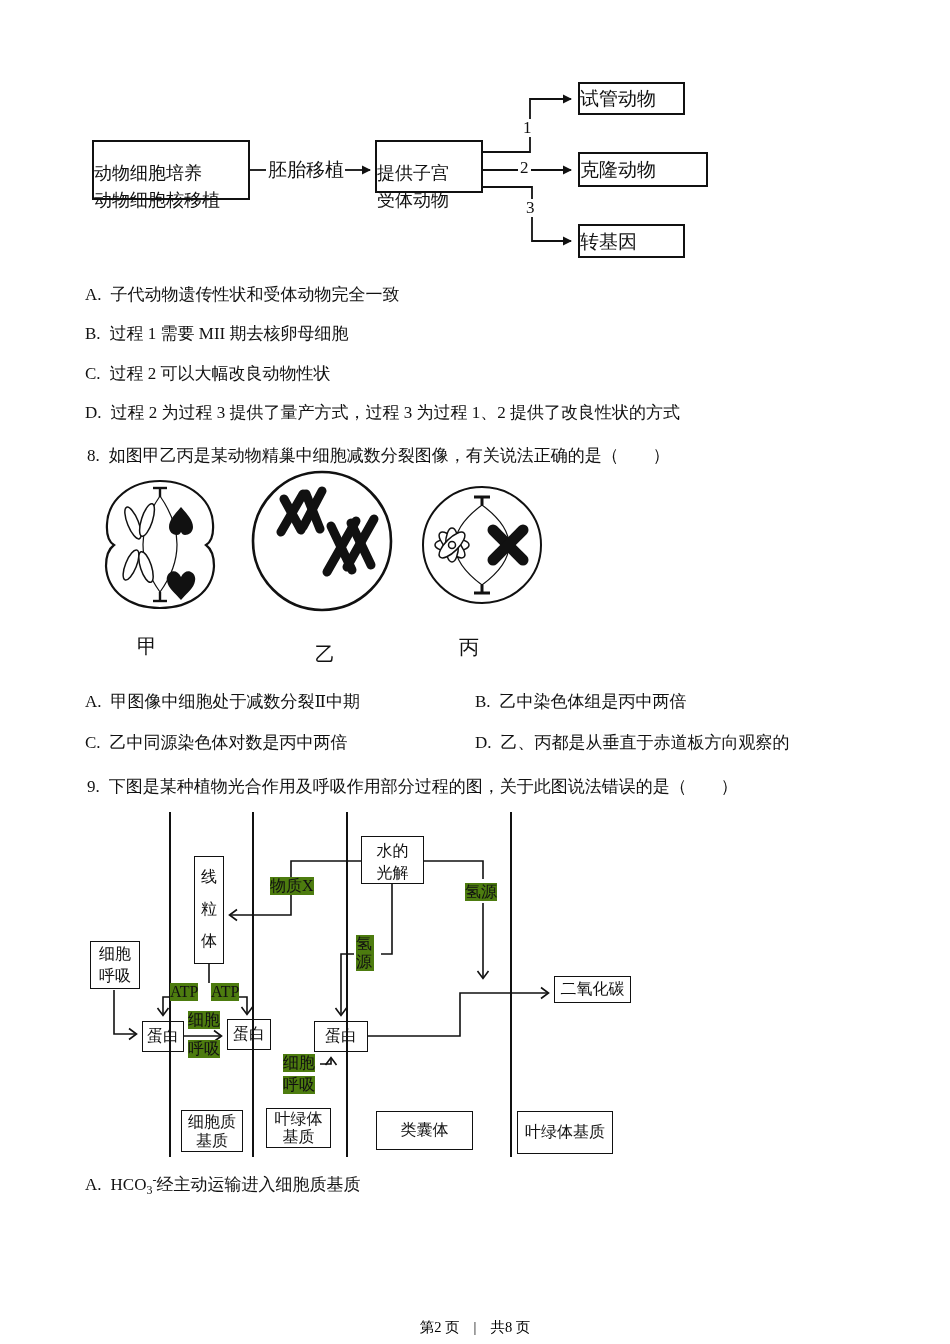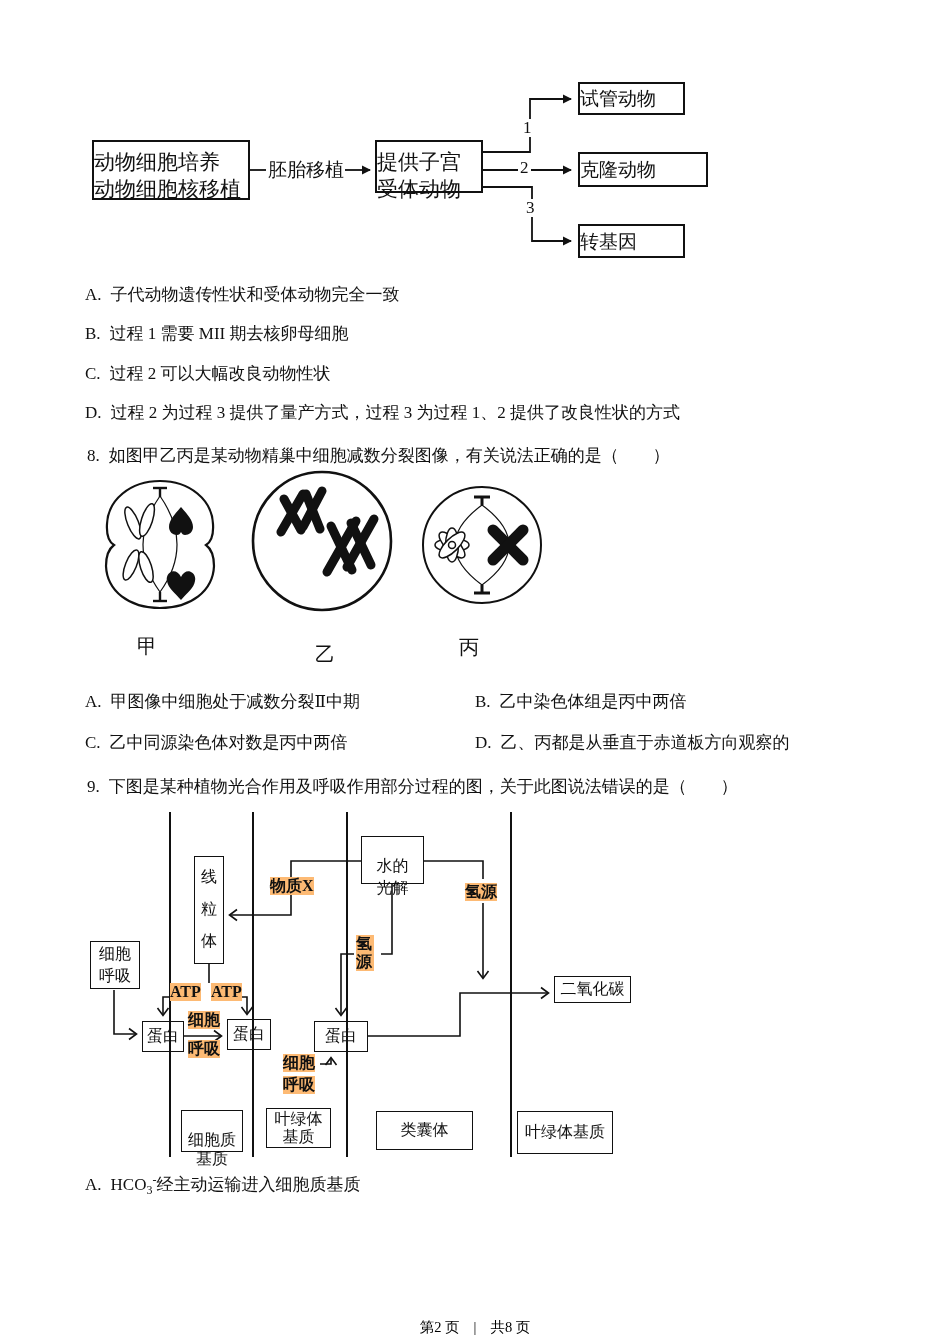--- a/index.html
+++ b/index.html
@@ -4,25 +4,25 @@
 <style>
   html,body{margin:0;padding:0;background:#888;}
   .page{
     position:relative;width:950px;height:1344px;margin:0 auto;background:#ffffff;
     font-family:"Liberation Serif","DejaVu Serif",serif;color:#111;overflow:hidden;
   }
   .abs{position:absolute;box-sizing:border-box;}
   .txt{font-size:17px;line-height:22px;white-space:nowrap;}
   .lbl{display:inline-block;margin-right:9px;}
   .box{border:2px solid #111;background:#fff;}
-  .fc{font-size:21px;line-height:27px;padding-top:8px;font-family:Liberation Mono, monospace;}
+  .fc{font-size:18px;line-height:27px;padding-top:18px;}
   .fnum{font-size:17px;line-height:18px;background:#fff;padding:0 2px;}
   .dbox{border:1.6px solid #111;background:#fff;text-align:center;font-size:16px;}
   .dbox.clear{background:transparent;}
-  .dlbl{font-size:16px;line-height:18px;background:#fdba74;white-space:nowrap;font-weight:bold;}
+  .dlbl{font-size:16px;line-height:18px;background:#4d7c0f;white-space:nowrap;}
   .brk{word-break:break-all;white-space:normal;}
   .figlbl{font-size:20px;line-height:24px;}
   .sb{font-size:12px;position:relative;top:4px;}
   .sp{font-size:12px;position:relative;top:-6px;}
   .footer{left:0;top:1318px;width:950px;text-align:center;font-size:14.5px;color:#000000;}
   .footer span{margin:0 7px;}
   svg{display:block;}
 </style>
 </head>
 <body>
@@ -174,38 +174,38 @@
     <span class="lbl">9.</span><span>下图是某种植物光合作用及呼吸作用部分过程的图，关于此图说法错误的是（　　）</span>
   </div>
 
   <div class="abs dbox" style="left:90px;top:941px;width:50px;height:48px;line-height:22px;padding-top:1px;z-index:2">
     <div>细胞</div>
     <div>呼吸</div>
   </div>
   <div class="abs dbox" style="left:194px;top:856px;width:30px;height:108px;z-index:2">
     <div class="brk" style="width:17px;margin:4px auto 0;line-height:32px;">线粒体</div>
   </div>
-  <div class="abs dbox" style="left:361px;top:836px;width:63px;height:48px;line-height:22px;padding-top:18px;z-index:2">
+  <div class="abs dbox" style="left:361px;top:836px;width:63px;height:48px;line-height:22px;padding-top:3px;z-index:2">
     <div>水的</div>
     <div>光解</div>
   </div>
   <div class="abs dlbl" style="left:270px;top:877px;z-index:2">物质X</div>
   <div class="abs dlbl brk" style="left:356px;top:935px;width:18px;line-height:18px;z-index:2">氢源</div>
   <div class="abs dlbl" style="left:465px;top:883px;z-index:2">氢源</div>
   <div class="abs dlbl" style="left:170px;top:983px;z-index:2">ATP</div>
   <div class="abs dlbl" style="left:211px;top:983px;z-index:2">ATP</div>
   <div class="abs dbox clear" style="left:142px;top:1021px;width:42px;height:31px;line-height:28px;z-index:2">蛋白</div>
   <div class="abs dbox clear" style="left:227px;top:1019px;width:44px;height:31px;line-height:28px;z-index:2">蛋白</div>
   <div class="abs dbox clear" style="left:314px;top:1021px;width:54px;height:31px;line-height:28px;z-index:2">蛋白</div>
   <div class="abs dlbl" style="left:188px;top:1011px;z-index:2">细胞</div>
   <div class="abs dlbl" style="left:188px;top:1040px;z-index:2">呼吸</div>
   <div class="abs dlbl" style="left:283px;top:1054px;z-index:2">细胞</div>
   <div class="abs dlbl" style="left:283px;top:1076px;z-index:2">呼吸</div>
   <div class="abs dbox" style="left:554px;top:976px;width:77px;height:27px;line-height:24px;z-index:2">二氧化碳</div>
-  <div class="abs dbox" style="left:181px;top:1110px;width:62px;height:42px;line-height:19px;padding-top:19px;z-index:2">
+  <div class="abs dbox" style="left:181px;top:1110px;width:62px;height:42px;line-height:19px;padding-top:1px;z-index:2">
     <div>细胞质</div>
     <div>基质</div>
   </div>
   <div class="abs dbox" style="left:266px;top:1108px;width:65px;height:40px;line-height:18px;padding-top:1px;z-index:2">
     <div>叶绿体</div>
     <div>基质</div>
   </div>
   <div class="abs dbox" style="left:376px;top:1111px;width:97px;height:39px;line-height:36px;z-index:2">类囊体</div>
   <div class="abs dbox" style="left:517px;top:1111px;width:96px;height:43px;line-height:40px;z-index:2">叶绿体基质</div>
 

